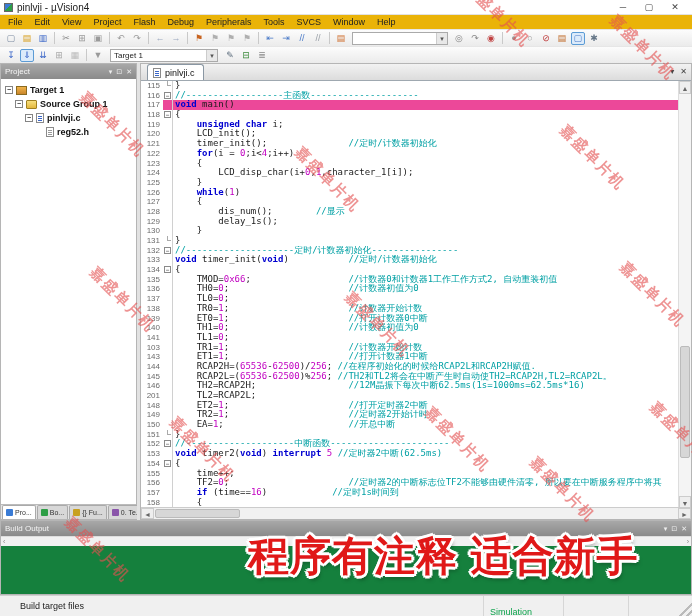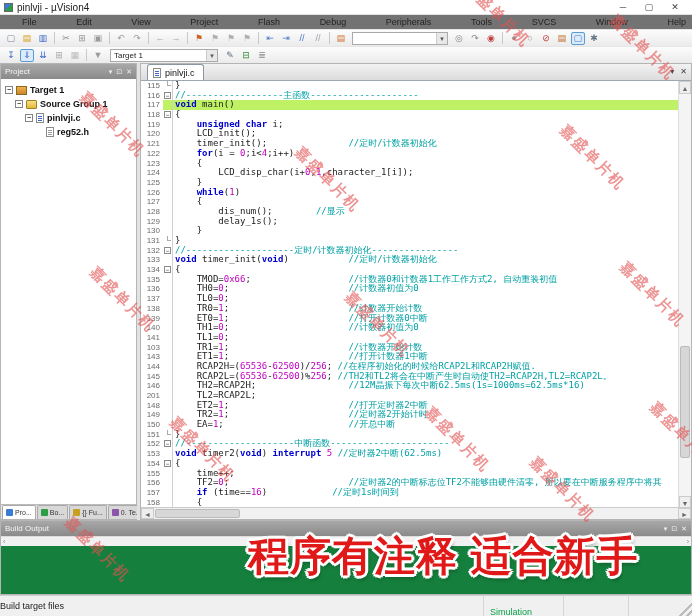--- a/index.html
+++ b/index.html
@@ -7,21 +7,21 @@
   body { position:relative; font-family:"Liberation Sans",sans-serif; background:#f0f0f0; font-size:9px; color:#222; }
 
   
   .titlebar { height:15px; background:#ffffff; display:flex; align-items:center; padding:0 4px; border-bottom:1px solid #e2e2e2; }
   .appicon { width:9px; height:9px; margin-right:4px; background:linear-gradient(135deg,#3a7bd5 50%,#2e9e46 50%); border:1px solid #666; }
   .title-text { font-size:10px; color:#222; }
   .wincontrols { margin-left:auto; display:flex; }
   .winbtn { width:26px; height:13px; text-align:center; font-size:9px; color:#444; line-height:13px; }
 
   
-  .menubar { height:14px; background:#737373; display:flex; align-items:center; padding-left:16px;justify-content:space-between; }
+  .menubar { height:14px; background:#eab308; display:flex; align-items:center; padding-left:2px; }
   .menu-item { padding:0 6px; font-size:9px; color:#222; line-height:14px; }
 
   
   .toolbar { height:17px; background:linear-gradient(#fcfcfc,#ebebeb); border-top:1px solid #e6e6e6; display:flex; align-items:center; padding-left:3px; }
   .ticon { width:14px; height:13px; margin:0 1px; border-radius:2px; display:flex; align-items:center; justify-content:center; font-size:9px; line-height:13px; }
   .ticon.sel { border:1px solid #5b9bd5; background:#dcebfa; }
   .sep { width:1px; height:12px; background:#c9c9c9; margin:0 3px; }
   .combo { height:13px; background:#fff; border:1px solid #aaa; display:flex; align-items:center; font-size:8px; padding-left:3px; color:#222; }
   .combo .arrow { margin-left:auto; width:11px; text-align:center; color:#555; background:#e8e8e8; border-left:1px solid #ccc; height:100%; line-height:12px; font-size:7px; }
   .searchbox { width:96px; margin:0 3px; }
@@ -49,21 +49,21 @@
 
   
   .editor { flex:1; display:flex; flex-direction:column; border:1px solid #b5b5b5; background:#fff; min-width:0; }
   .tabstrip { height:17px; background:linear-gradient(#f2f2f2,#dcdcdc); display:flex; align-items:flex-end; padding-left:6px; border-bottom:1px solid #9fa8b0; position:relative; }
   .etab { height:16px; background:#fff; border:1px solid #8a97a3; border-bottom:none; border-radius:3px 3px 0 0; display:flex; align-items:center; padding:0 8px 0 5px; font-size:9px; color:#111; }
   .etab .ti { margin-right:4px; }
   .strip-btns { position:absolute; right:4px; top:3px; display:flex; gap:6px; font-size:8px; color:#444; }
   .codearea { position:relative; height:428px; overflow:hidden; background:#fff; }
   .codelines { margin-right:13px; }
   .crow { display:flex; height:9.7px; line-height:9.7px; font-family:"DejaVu Sans Mono","Liberation Mono",monospace; font-size:9px; white-space:pre; }
-  .crow.hl .fold, .crow.hl .ctext { background:#bef264; }
+  .crow.hl .fold, .crow.hl .ctext { background:#ec4899; }
   .gut { width:22px; flex:none; text-align:right; padding-right:3px; color:#6b6b6b; font-size:8px; font-family:"Liberation Sans",sans-serif; }
   .fold { width:10px; flex:none; border-right:1px solid #d0d0d0; position:relative; }
   .fbox { position:absolute; left:1px; top:1px; width:7px; height:7px; border:1px solid #8a8a8a; background:#fff; font-size:6px; line-height:5px; text-align:center; color:#333; }
   .fend { position:absolute; left:4px; top:0; width:4px; height:5px; border-left:1px solid #aaa; border-bottom:1px solid #aaa; }
   .ctext { flex:1; overflow:hidden; padding-left:2px; }
   .k { color:#0000d0; font-weight:bold; }
   .n { color:#c000c0; }
   .c { color:#00a0a4; }
   .p { color:#1a1a1a; }
   .vscroll { position:absolute; right:0; top:0; width:13px; height:428px; background:#f4f4f4; border-left:1px solid #ddd; }
@@ -75,21 +75,21 @@
   .hs-thumb { width:85px; height:9px; background:#d7d7d7; border:1px solid #bbb; border-radius:2px; margin-left:1px; }
   .hs-btn.right { margin-left:auto; }
 
   
   .buildpanel { height:75px; display:flex; flex-direction:column; border:1px solid #b5b5b5; background:#15803d; }
   .bo-content { flex:1; background:#fff; padding:2px 4px; font-family:"DejaVu Sans Mono","Liberation Mono",monospace; font-size:9px; line-height:10.5px; color:#111; overflow:hidden; }
   .bo-scroll { height:10px; background:#f1f1f1; border-top:1px solid #ddd; display:flex; align-items:center; justify-content:space-between; padding:0 2px; font-size:7px; color:#888; }
 
   
   .statusbar { height:21px; background:#f0f0f0; border-top:1px solid #cfcfcf; display:flex; align-items:stretch; font-size:9px; color:#222; }
-  .sb-left { flex:1; display:flex; align-items:center; padding-left:0; }
+  .sb-left { flex:1; display:flex; align-items:center; padding-left:20px; }
   .sb-cell { border-left:1px solid #d6d6d6; display:flex; align-items:center; padding:16px 6px; }
   .sb-sim { width:80px; color:#0aa24a; }
   .sb-c2 { width:65px; } .sb-c3 { width:50px; }
   .sb-grip { width:14px; background:
     linear-gradient(135deg, transparent 60%, #bbb 60%, #bbb 70%, transparent 70%, transparent 80%, #bbb 80%, #bbb 90%, transparent 90%); }
 
   
   .watermarks { position:absolute; inset:0; pointer-events:none; z-index:30; }
   .wm { position:absolute; font-size:15px; font-weight:bold; color:rgba(228,80,80,0.62); letter-spacing:2px; transform:rotate(45deg); white-space:nowrap; }
   .banner { position:absolute; left:248px; top:529px; z-index:40; font-size:41px; font-weight:bold; color:#e01818; letter-spacing:1px; white-space:nowrap;

